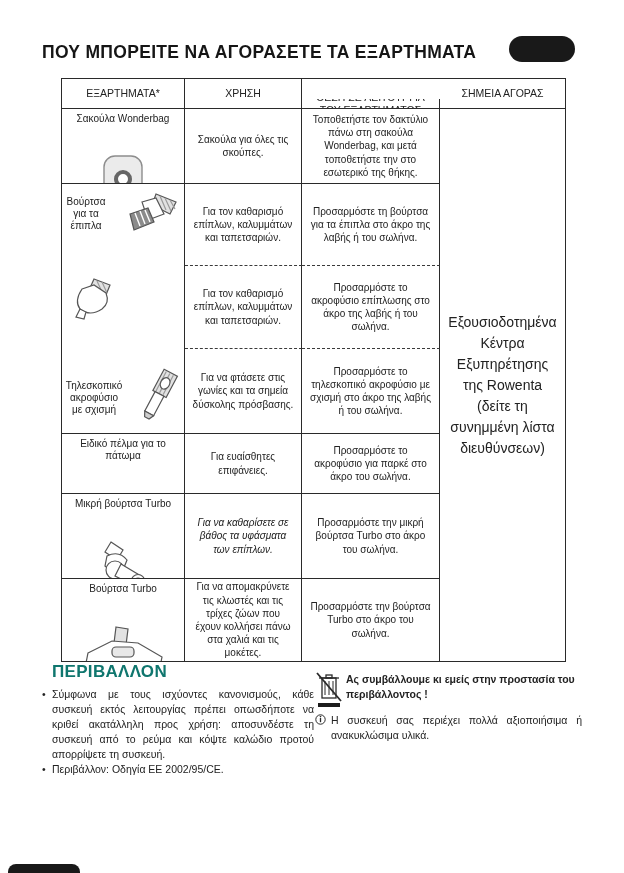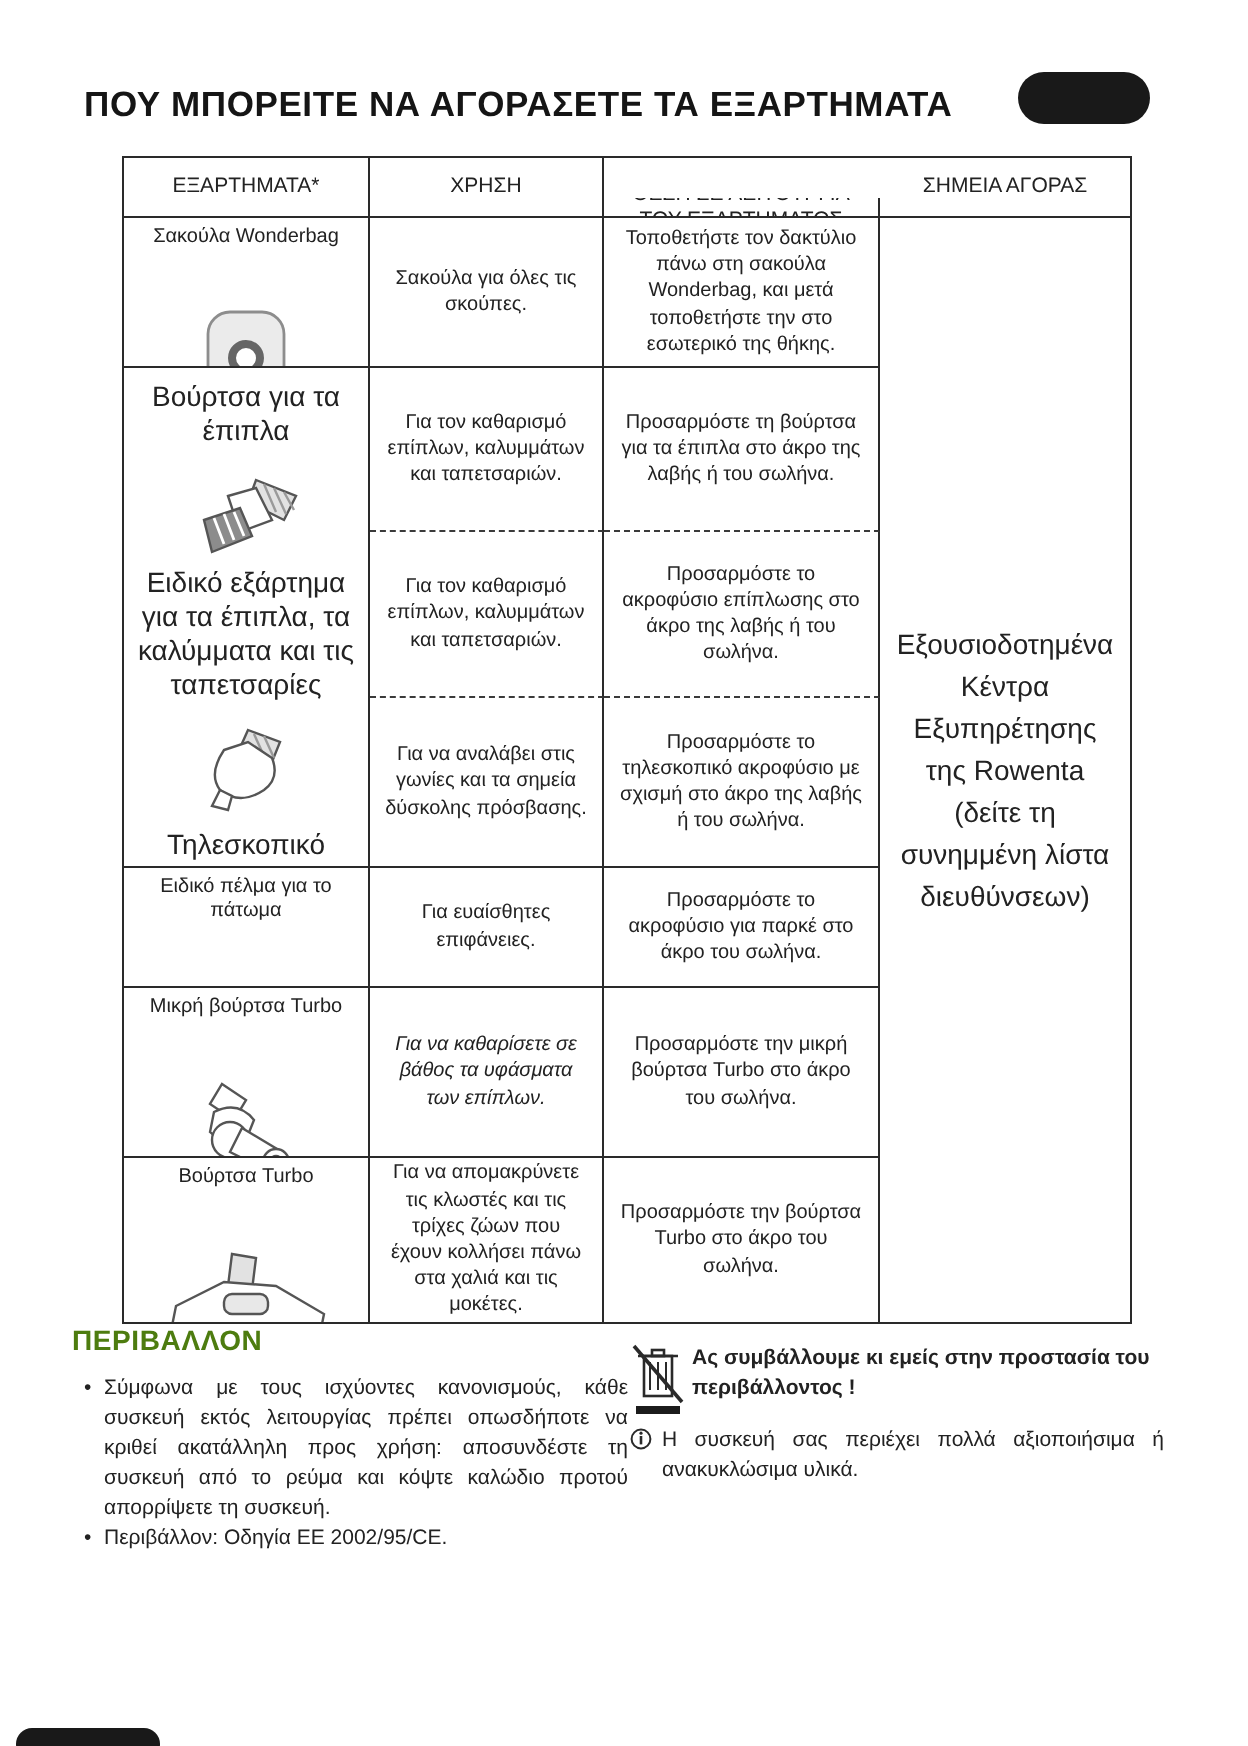--- a/index.html
+++ b/index.html
@@ -32,28 +32,28 @@
   .dash-b{border-bottom:1px dashed #3a3a3a;}
   .th{display:flex;align-items:center;justify-content:center;text-align:center;
     font-size:10.5px;line-height:1.15;padding:1px 3px;color:#222;}
   .txt{display:flex;align-items:center;justify-content:center;text-align:center;
     font-size:10px;line-height:1.32;padding:3px 7px;color:#222;}
   .name-cell{display:flex;flex-direction:column;align-items:center;
     font-size:10px;line-height:1.2;text-align:center;padding:4px 4px 2px;color:#222;gap:28px;}
   .name-cell .ic{margin-top:2px;}
   .combo{display:flex;flex-direction:column;justify-content:space-between;
     padding:6px 2px 2px;}
-  .combo .sub{display:flex;flex-direction:column;align-items:center;
-    font-size:14px;line-height:1.2;text-align:center;color:#222;gap:12px;}
+  .combo .sub{display:flex;flex-direction:row;align-items:center;
+    font-size:10px;line-height:1.2;text-align:center;color:#222;gap:12px;}
   .purchase{display:flex;align-items:center;justify-content:center;text-align:center;
     font-size:14px;line-height:1.5;padding:4px 6px;color:#222;}
 
   
-  .env-heading{position:absolute;left:36px;top:662px;font-size:14px;
-    font-weight:600;letter-spacing:0.3px;color:#4d7c0f;}
+  .env-heading{position:absolute;left:52px;top:662px;font-size:17px;
+    font-weight:600;letter-spacing:0.3px;color:#0f766e;}
   .env-left{position:absolute;left:42px;top:687px;width:272px;
     font-size:10.5px;line-height:15px;text-align:justify;color:#222;}
   .env-left .li{position:relative;padding-left:10px;}
   .env-left .b{position:absolute;left:0;top:0;}
   .env-right{position:absolute;left:316px;top:672px;width:266px;
     font-size:10.5px;line-height:15px;color:#222;}
   .protect{position:relative;padding-left:30px;min-height:36px;
     font-weight:bold;line-height:15px;}
   .weee{position:absolute;left:0;top:-2px;}
   .note{position:relative;padding-left:15px;margin-top:5px;text-align:justify;}
@@ -94,21 +94,20 @@
             <path d="M36 4 L56 12 L50 24 L32 15 Z" fill="#e2e2e2"></path>
             <path d="M40 6 L46 20 M45 8 L51 21 M50 10 L55 19" stroke="#9a9a9a"></path>
             <path d="M22 12 L36 8 L44 24 L28 30 Z"></path>
             <path d="M10 24 L28 18 L34 32 L14 40 Z" fill="#8c8c8c"></path>
             <path d="M15 23 L20 36 M20 21 L25 34 M25 20 L30 32" stroke="#fff" stroke-width="1.4"></path>
           </g>
         </svg>
       </span>
     </div>
     <div class="sub">
-      <span>Ειδικό εξάρτημα για τα έπιπλα, τα καλύμματα και τις ταπετσαρίες</span>
       <span class="ic">
         <svg width="58" height="48" viewBox="0 0 58 48">
           <g stroke="#555" stroke-width="1.2" fill="#fff">
             <path d="M30 2 L46 8 L42 18 L26 11 Z" fill="#e2e2e2"></path>
             <path d="M33 4 L38 15 M38 5 L43 16" stroke="#9a9a9a"></path>
             <path d="M18 12 L30 8 L42 16 Q46 26 38 32 Q26 40 16 32 Q10 24 18 12 Z"></path>
             <path d="M16 32 L12 40 L20 42 L22 35 Z"></path>
           </g>
         </svg>
       </span>
@@ -125,21 +124,21 @@
             <path d="M17.5 48 L27.5 48 L25 53 L20 53 Z" fill="#cfcfcf"></path>
           </g>
         </svg>
       </span>
     </div>
   </div>
   <div class="cell txt dash-b" style="grid-column:2;grid-row:3;">Για τον καθαρισμό επίπλων, καλυμμάτων και ταπετσαριών.</div>
   <div class="cell txt dash-b" style="grid-column:3;grid-row:3;">Προσαρμόστε τη βούρτσα για τα έπιπλα στο άκρο της λαβής ή του σωλήνα.</div>
   <div class="cell txt dash-b" style="grid-column:2;grid-row:4;">Για τον καθαρισμό επίπλων, καλυμμάτων και ταπετσαριών.</div>
   <div class="cell txt dash-b" style="grid-column:3;grid-row:4;">Προσαρμόστε το ακροφύσιο επίπλωσης στο άκρο της λαβής ή του σωλήνα.</div>
-  <div class="cell txt" style="grid-column:2;grid-row:5;">Για να αναλάβει στις γωνίες και τα σημεία δύσκολης πρόσβασης.</div>
+  <div class="cell txt" style="grid-column:2;grid-row:5;">Για να φτάσετε στις γωνίες και τα σημεία δύσκολης πρόσβασης.</div>
   <div class="cell txt" style="grid-column:3;grid-row:5;">Προσαρμόστε το τηλεσκοπικό ακροφύσιο με σχισμή στο άκρο της λαβής ή του σωλήνα.</div>
 
   <div class="cell name-cell" style="grid-column:1;grid-row:6;">
     <span>Ειδικό πέλμα για το πάτωμα</span>
     <span class="ic">
       <svg width="96" height="40" viewBox="0 0 96 40">
         <g stroke="#555" stroke-width="1.2" fill="#fff">
           <path d="M42 2 L54 2 L58 16 L40 16 Z"></path>
           <path d="M8 26 L36 16 L62 16 L88 26 L88 31 L8 31 Z"></path>
           <rect x="8" y="31" width="80" height="5" fill="#2d2d2d"></rect>

